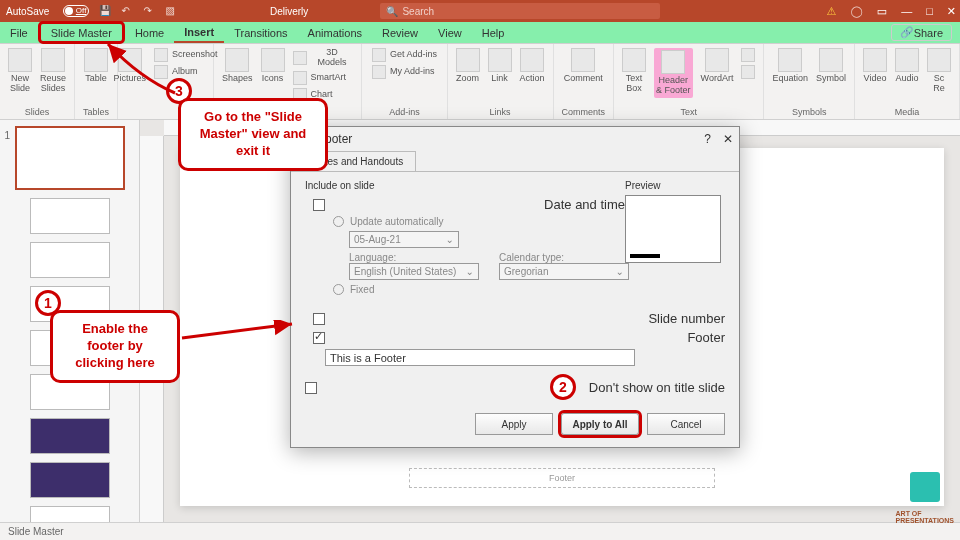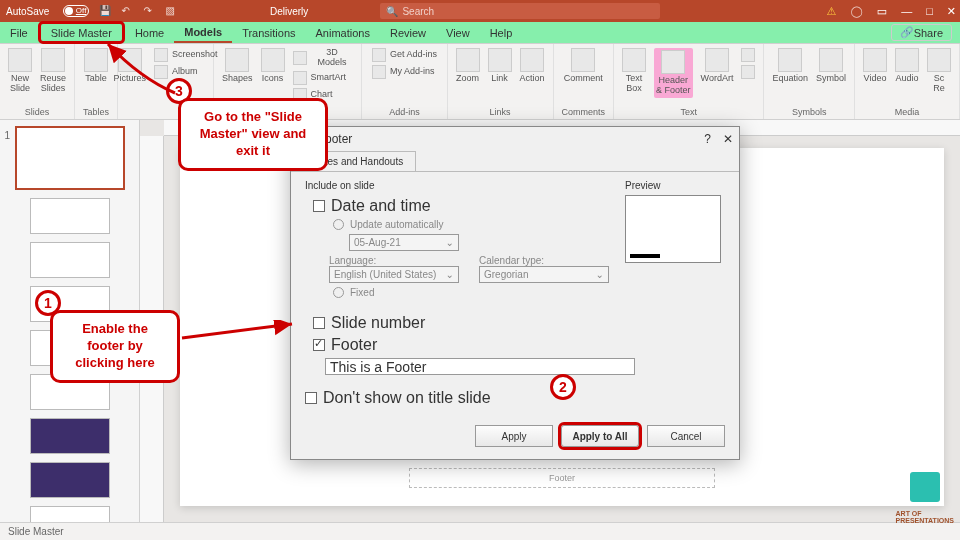--- a/index.html
+++ b/index.html
@@ -57,29 +57,29 @@
 .dialog { position: absolute; left: 290px; top: 126px; width: 450px; background: #f0f0f0; border: 1px solid #888; box-shadow: 0 4px 20px rgba(0,0,0,.3); font-size: 11px; color: #333; }
 .dialog-title { height: 24px; display: flex; align-items: center; justify-content: flex-end; padding: 0 6px; gap: 12px; font-size: 12px; }
 .dialog-tabs { display: flex; border-bottom: 1px solid #bbb; background: #f0f0f0; padding: 0 8px; }
 .dialog-tab { padding: 4px 12px; border: 1px solid #bbb; border-bottom: none; background: #f0f0f0; font-size: 10px; cursor: pointer; }
 .dialog-body { padding: 8px 14px; background: #f0f0f0; }
 .include-label { font-size: 10px; margin-bottom: 6px; }
 .preview-box { float: right; width: 100px; }
 .preview-title { font-size: 10px; margin-bottom: 4px; }
 .preview-slide { width: 96px; height: 68px; border: 1px solid #888; background: #fff; position: relative; }
 .preview-slide::after { content: ""; position: absolute; bottom: 4px; left: 4px; width: 30px; height: 4px; background: #000; }
-.opt-row { display: flex; align-items: center; gap: 6px; margin: 4px 0 4px 8px; font-size: 16px; }
+.opt-row { display: flex; align-items: center; gap: 6px; margin: 4px 0 4px 8px; font-size: 13px; justify-content: space-between; }
 .opt-sub { margin-left: 28px; font-size: 10px; color: #888; }
 .opt-sub.row { display: flex; align-items: center; gap: 6px; margin-bottom: 4px; }
 .checkbox { width: 12px; height: 12px; border: 1px solid #666; background: #fff; display: inline-block; position: relative; }
 .checkbox.checked::after { content: "✓"; position: absolute; top: -3px; left: 0; font-size: 11px; }
 .radio { width: 11px; height: 11px; border: 1px solid #999; border-radius: 50%; display: inline-block; }
 .combo { height: 17px; border: 1px solid #999; background: #f4f4f4; display: inline-flex; align-items: center; justify-content: space-between; padding: 0 4px; font-size: 10px; color: #888; }
 .combo::after { content: "⌄"; font-size: 10px; margin-left: 4px; }
-.text-field { width: 310px; height: 17px; border: 1px solid #999; background: #fff; padding: 0 4px; font-size: 14px; margin-left: 20px; display: flex; align-items: center; }
+.text-field { width: 310px; height: 17px; border: 1px solid #999; background: #fff; padding: 0 4px; font-size: 11px; margin-left: 20px; display: flex; align-items: center; }
 .dialog-buttons { display: flex; justify-content: flex-end; gap: 8px; padding: 6px 14px 12px 14px; }
 .dlg-btn { width: 78px; height: 22px; border: 1px solid #999; background: linear-gradient(#fdfdfd,#e8e8e8); font-size: 10px; cursor: pointer; display: flex; align-items: center; justify-content: center; }
 .dlg-btn.highlighted { outline: 3px solid #c00; outline-offset: 0; border-radius: 3px; font-weight: bold; }
 
 
 .callout { position: absolute; border: 3px solid #c00; background: #fff; border-radius: 10px; padding: 8px 12px; font-size: 13px; font-weight: 700; color: #c00; text-align: center; line-height: 1.3; }
 .callout-num { position: absolute; width: 26px; height: 26px; border: 3px solid #c00; border-radius: 50%; background: #fff; color: #c00; font-weight: 700; display: flex; align-items: center; justify-content: center; font-size: 14px; }
 svg.arrow { position: absolute; pointer-events: none; }
 
 
@@ -114,21 +114,21 @@
     <span>—</span>
     <span>□</span>
     <span>✕</span>
   </div>
 </div>
 
 <div class="menubar">
   <div class="menu-tab">File</div>
   <div class="menu-tab slidemaster">Slide Master</div>
   <div class="menu-tab">Home</div>
-  <div class="menu-tab insert">Models</div>
+  <div class="menu-tab insert">Insert</div>
   <div class="menu-tab">Transitions</div>
   <div class="menu-tab">Animations</div>
   <div class="menu-tab">Review</div>
   <div class="menu-tab">View</div>
   <div class="menu-tab">Help</div>
   <div class="share">🔗 <span>Share</span></div>
 </div>
 
 <div class="ribbon">
   <div class="ribbon-group">
@@ -344,21 +344,21 @@
         <span class="checkbox"></span>
         <span>Date and time</span>
       </div>
     <div class="opt-sub row">
         <span class="radio"></span>
         <span>Update automatically</span>
       </div>
     <div class="opt-sub row" style="margin-left:44px">
         <span class="combo" style="width:110px">05-Aug-21</span>
       </div>
-    <div class="opt-sub row" style="margin-left:24px;gap:20px">
+    <div class="opt-sub row" style="margin-left:44px;gap:20px">
       <div><div>Language:</div><span class="combo" style="width:130px">English (United States)</span></div>
       <div><div>Calendar type:</div><span class="combo" style="width:130px">Gregorian</span></div>
     </div>
     <div class="opt-sub row">
         <span class="radio"></span>
         <span>Fixed</span>
       </div>
     <div style="height:8px"></div>
     <div class="opt-row">
         <span class="checkbox"></span>

